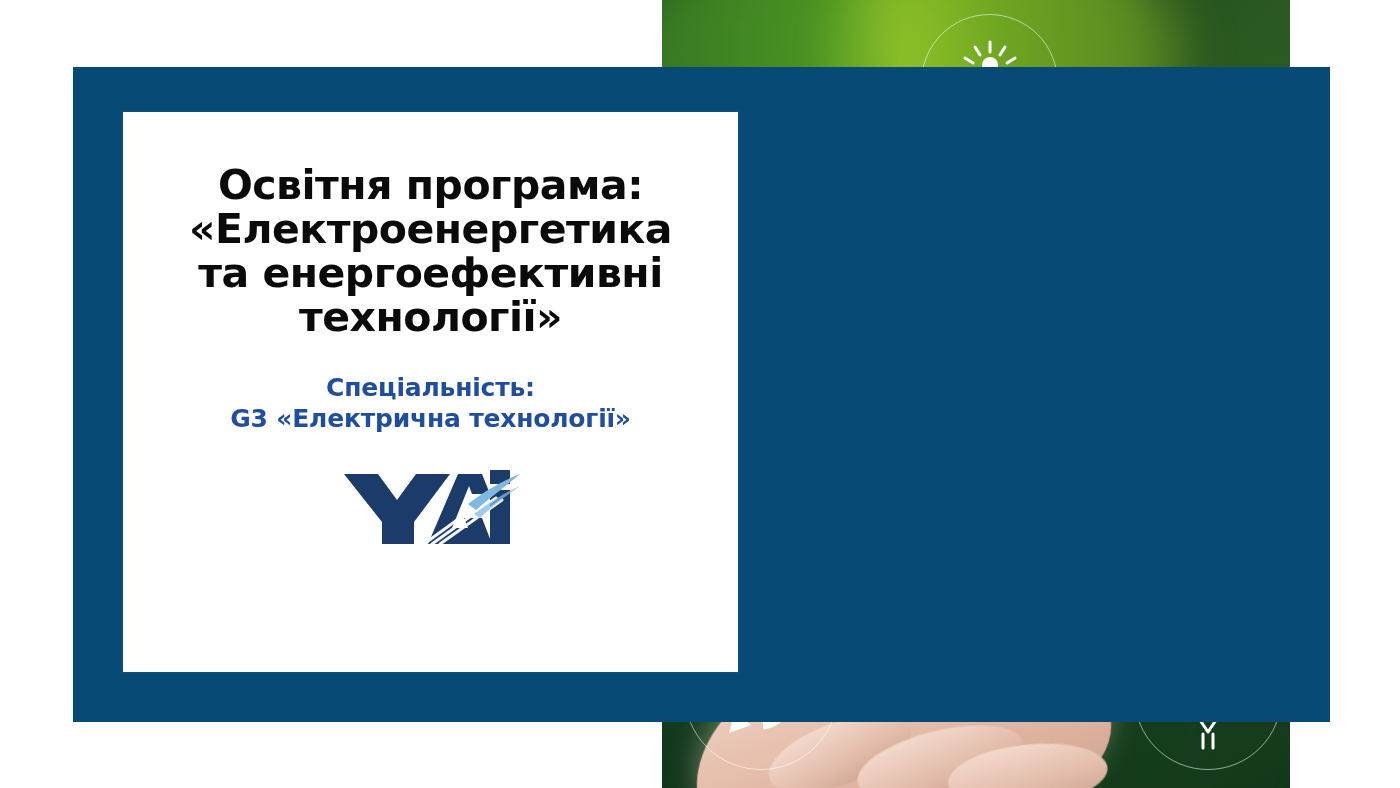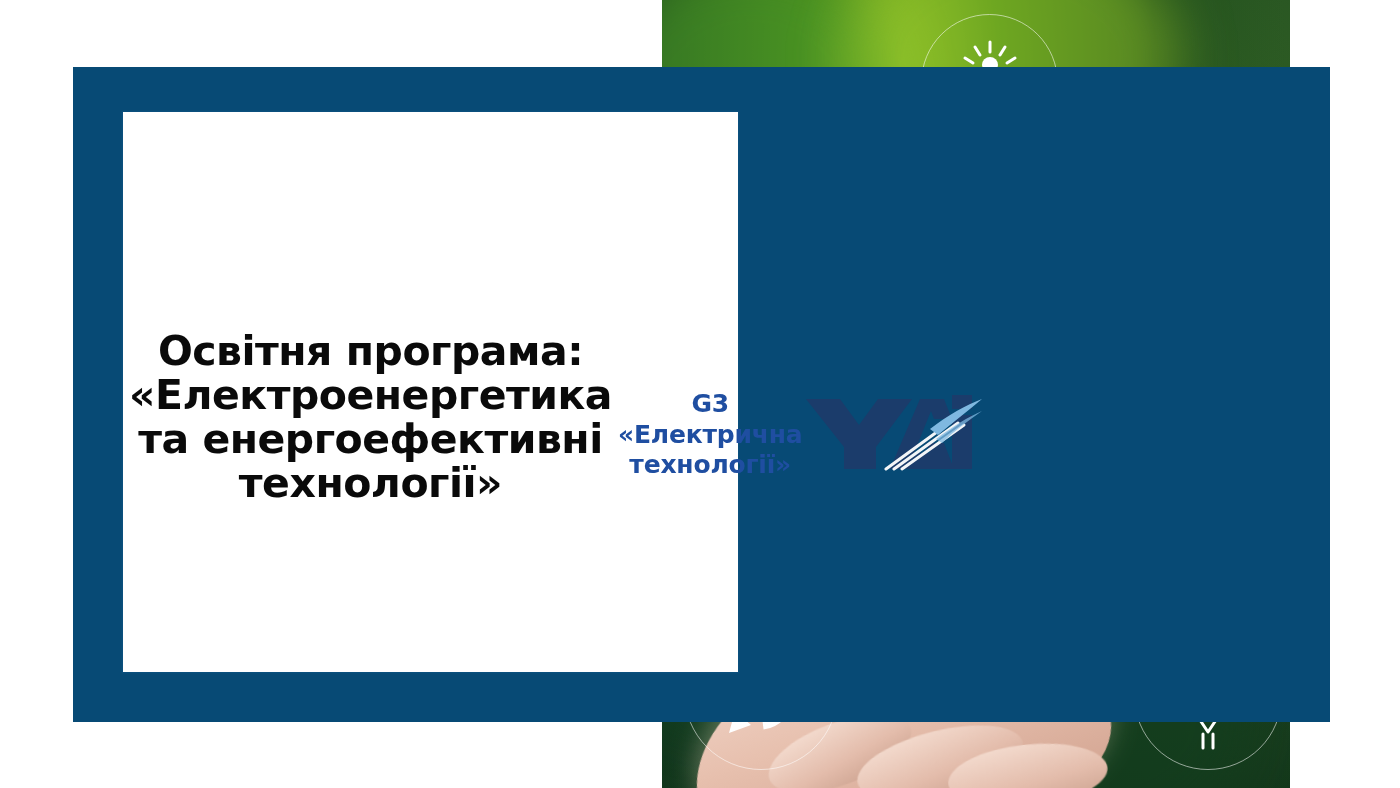--- a/index.html
+++ b/index.html
@@ -227,21 +227,21 @@
   }
   .white-card {
     position: absolute;
     left: 123px;
     top: 112px;
     width: 615px;
     height: 560px;
     background: #ffffff;
     box-shadow: 0 0 0 1.5px #0b4f7d;
     display: flex;
-    flex-direction: row;
+    flex-direction: column;
     align-items: center;
     box-sizing: border-box;
     padding-top: 52px;
   }
 
   .prog-title {
     color: #0a0a0a;
     font-family: "DejaVu Sans", sans-serif;
     font-weight: 700;
     font-size: 41px;
@@ -430,20 +430,21 @@
 
   <div class="blue-frame"></div>
 
   <div class="white-card">
     <h1 class="prog-title">Освітня програма:
 «Електроенергетика
 та енергоефективні
 технології»</h1>
 
     <div class="spec-block">
+      <div class="spec-label">Спеціальність:</div>
       <div class="spec-value">G3 «Електрична технології»</div>
     </div>
 
     <div class="logo">
       <svg width="182" height="92" viewBox="0 0 182 92" fill="none">
 
         <polygon points="2,12 36,12 58,42 80,12 112,12 74,60 74,84 40,84 40,60" fill="#1b3c6b" opacity="0"></polygon>
         <path d="M4 14 L38 14 L57 40 L76 14 L110 14 L74 62 L74 84 L42 84 L42 62 Z" fill="#1b3c6b"></path>
 
         <path d="M88 84 L118 14 L142 14 L150 34 L132 34 L129 26 L112 68 L128 68 L124 58 L142 58 L152 84 Z" fill="#1b3c6b"></path>

